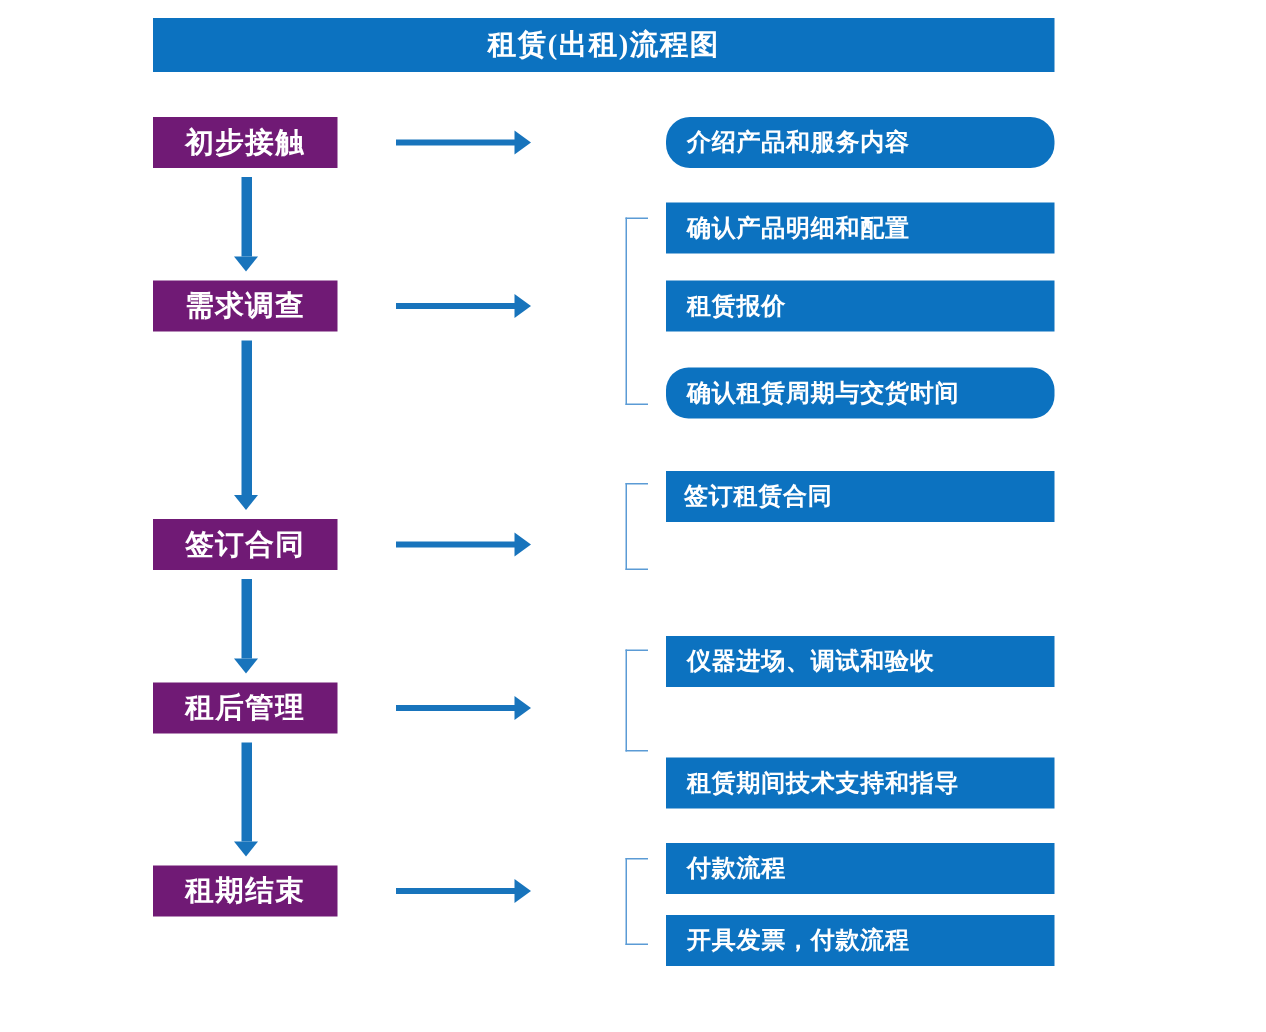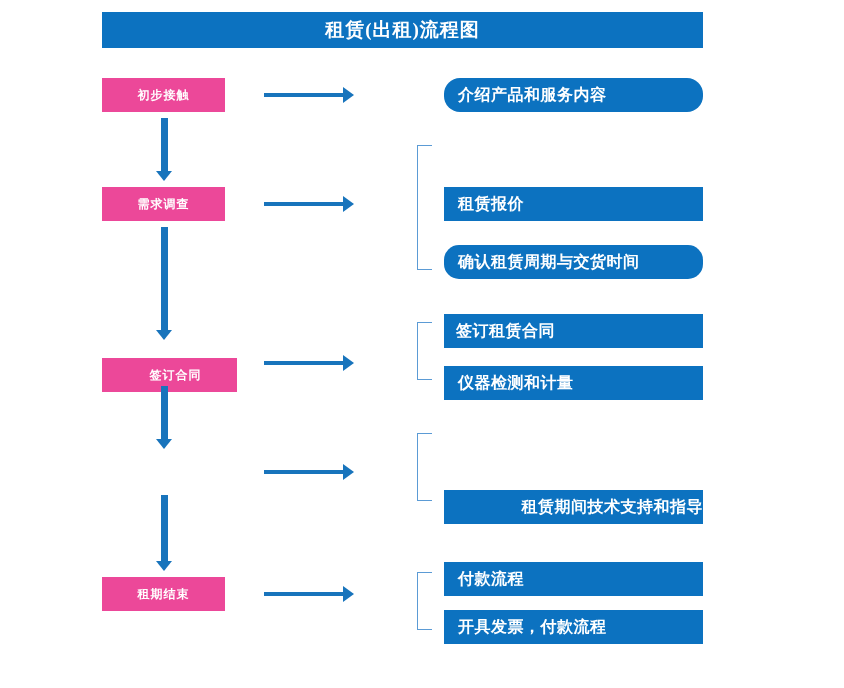--- a/index.html
+++ b/index.html
@@ -18,22 +18,22 @@
     background:#0C72C0;
     color:#ffffff;
     font-size:19px;font-weight:bold;
     display:flex;align-items:center;justify-content:center;
     letter-spacing:1px;
   }
 
   .stage-box{
     position:absolute;
     left:102px;width:123px;height:34px;
-    background:#ec4899;color:#ffffff;
-    font-size:12px;font-weight:bold;
+    background:#701a75;color:#ffffff;
+    font-size:19px;font-weight:bold;
     display:flex;align-items:center;justify-content:center;
     letter-spacing:1px;
   }
 
   .task-box{
     position:absolute;
     left:444px;width:259px;height:34px;
     background:#0C72C0;color:#ffffff;
     font-size:16px;font-weight:bold;
     display:flex;align-items:center;
@@ -101,58 +101,64 @@
   </div>
 
   <div class="stage-box" style="top:187px;">
     <span>需求调查</span>
   </div>
   <div class="h-arrow" style="top:196px;">
     <div class="shaft"></div>
     <div class="head"></div>
   </div>
   <div class="bracket" style="top:145px;height:125px;"></div>
+  <div class="task-box" style="top:135px;">
+    <span>确认产品明细和配置</span>
+  </div>
   <div class="task-box" style="top:187px;">
     <span>租赁报价</span>
   </div>
   <div class="task-box" style="top:245px;border-radius:15px;">
     <span>确认租赁周期与交货时间</span>
   </div>
 
   <div class="v-arrow" style="top:227px;height:113px;">
     <div class="shaft" style="height:103px;"></div>
     <div class="head" style="top:103px;"></div>
   </div>
 
-  <div class="stage-box" style="top:358px;padding-left:12px;">
+  <div class="stage-box" style="top:346px;">
     <span>签订合同</span>
   </div>
   <div class="h-arrow" style="top:355px;">
     <div class="shaft"></div>
     <div class="head"></div>
   </div>
   <div class="bracket" style="top:322px;height:58px;"></div>
   <div class="task-box" style="top:314px;padding-left:12px;">
     <span>签订租赁合同</span>
   </div>
-  <div class="task-box" style="top:366px;">
-    <span>仪器检测和计量</span>
-  </div>
 
   <div class="v-arrow" style="top:386px;height:63px;">
     <div class="shaft" style="height:53px;"></div>
     <div class="head" style="top:53px;"></div>
   </div>
 
+  <div class="stage-box" style="top:455px;">
+    <span>租后管理</span>
+  </div>
   <div class="h-arrow" style="top:464px;">
     <div class="shaft"></div>
     <div class="head"></div>
   </div>
   <div class="bracket" style="top:433px;height:68px;"></div>
-  <div class="task-box" style="top:490px;justify-content:flex-end;">
+  <div class="task-box" style="top:424px;">
+    <span>仪器进场、调试和验收</span>
+  </div>
+  <div class="task-box" style="top:505px;">
     <span>租赁期间技术支持和指导</span>
   </div>
 
   <div class="v-arrow" style="top:495px;height:76px;">
     <div class="shaft" style="height:66px;"></div>
     <div class="head" style="top:66px;"></div>
   </div>
 
   <div class="stage-box" style="top:577px;">
     <span>租期结束</span>

